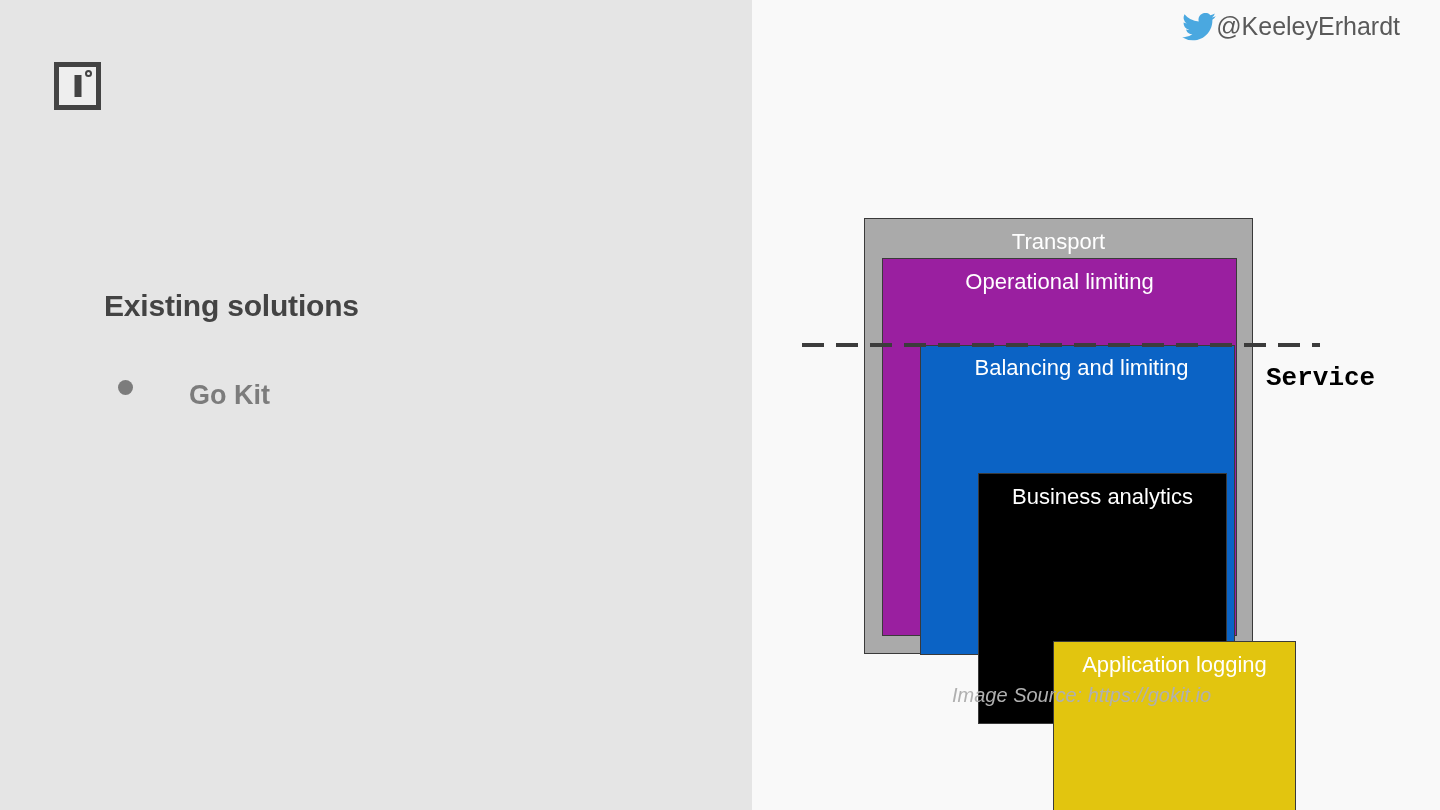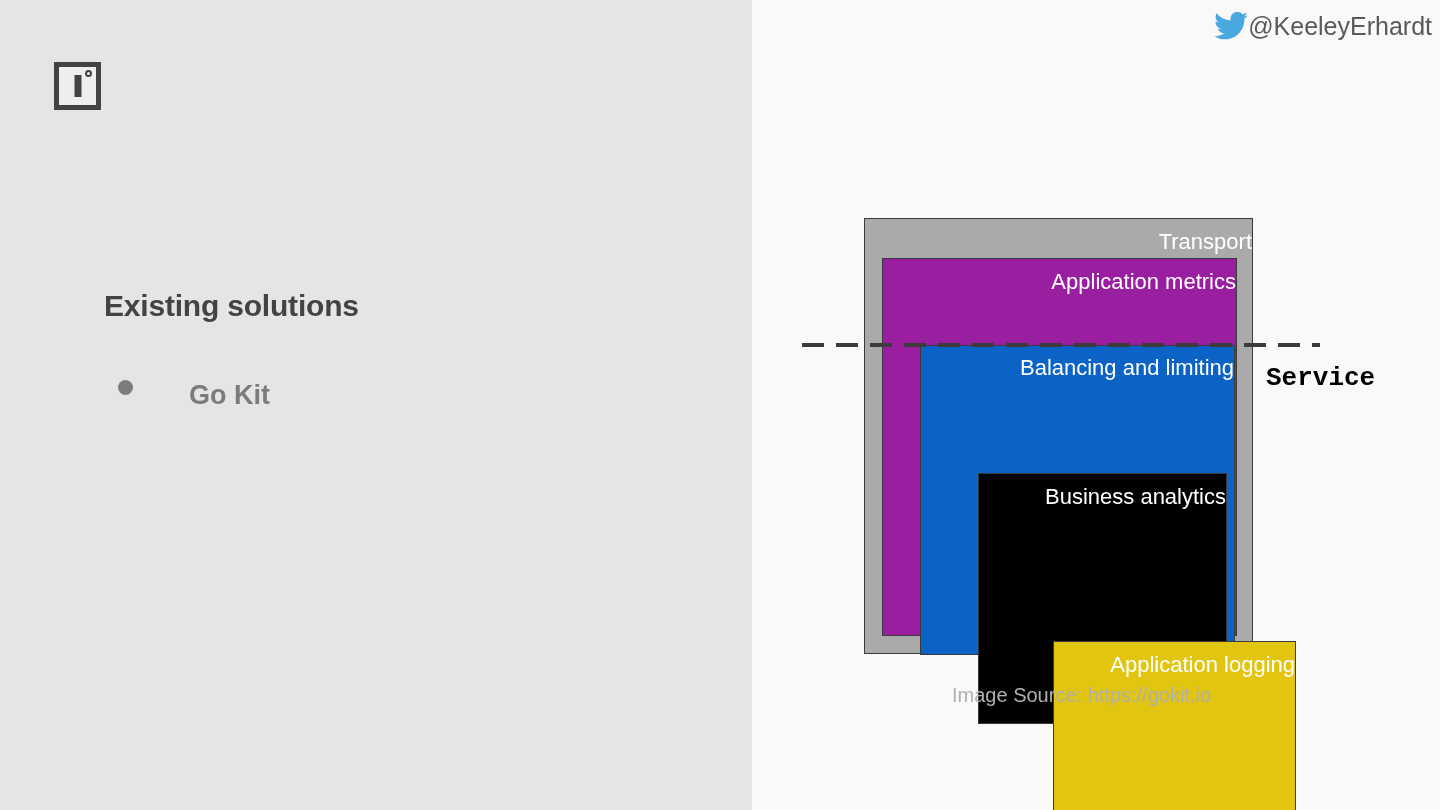--- a/index.html
+++ b/index.html
@@ -93,24 +93,24 @@
   .right-panel {
     position: absolute;
     left: 752px;
     top: 0;
     width: 688px;
     height: 810px;
     background: #f9f9f9;
   }
   .twitter-credit {
     position: absolute;
-    right: 8px;
+    right: 40px;
     top: 12px;
     display: flex;
-    align-items: flex-start;
+    align-items: flex-end;
   }
   .twitter-bird {
     width: 34px;
     height: 28px;
     display: block;
   }
   .twitter-handle {
     font-size: 25px;
     color: #595959;
     white-space: nowrap;
@@ -121,21 +121,21 @@
     position: absolute;
     left: 864px;
     top: 218px;
     width: 389px;
     height: 436px;
   }
   .layer {
     position: absolute;
     box-sizing: border-box;
     border: 1px solid #3a3a3a;
-    text-align: right;
+    text-align: center;
     font-size: 22px;
     color: #ffffff;
     line-height: 1;
   }
   .layer > .layer-label {
     display: block;
     white-space: nowrap;
   }
   .layer-transport {
     left: 0; top: 0; width: 389px; height: 436px;
@@ -188,20 +188,21 @@
   }
 
   
   .image-source {
     position: absolute;
     left: 952px;
     top: 684px;
     font-size: 20px;
     color: #b0b0b0;
     white-space: nowrap;
+    font-style: italic;
   }
 </style>
 </head>
 <body>
 
 <div class="slide">
 
   <div class="left-panel">
 
     <div class="logo-mark">
@@ -226,21 +227,21 @@
     </svg>
     <span class="twitter-handle">@KeeleyErhardt</span>
   </div>
 
   <div class="diagram">
 
     <div class="layer layer-transport">
       <span class="layer-label">Transport</span>
 
       <div class="layer layer-operational">
-        <span class="layer-label">Application metrics</span>
+        <span class="layer-label">Operational limiting</span>
 
         <div class="layer layer-balancing">
           <span class="layer-label">Balancing and limiting</span>
 
           <div class="layer layer-analytics">
             <span class="layer-label">Business analytics</span>
 
             <div class="layer layer-logging">
               <span class="layer-label">Application logging</span>
 

